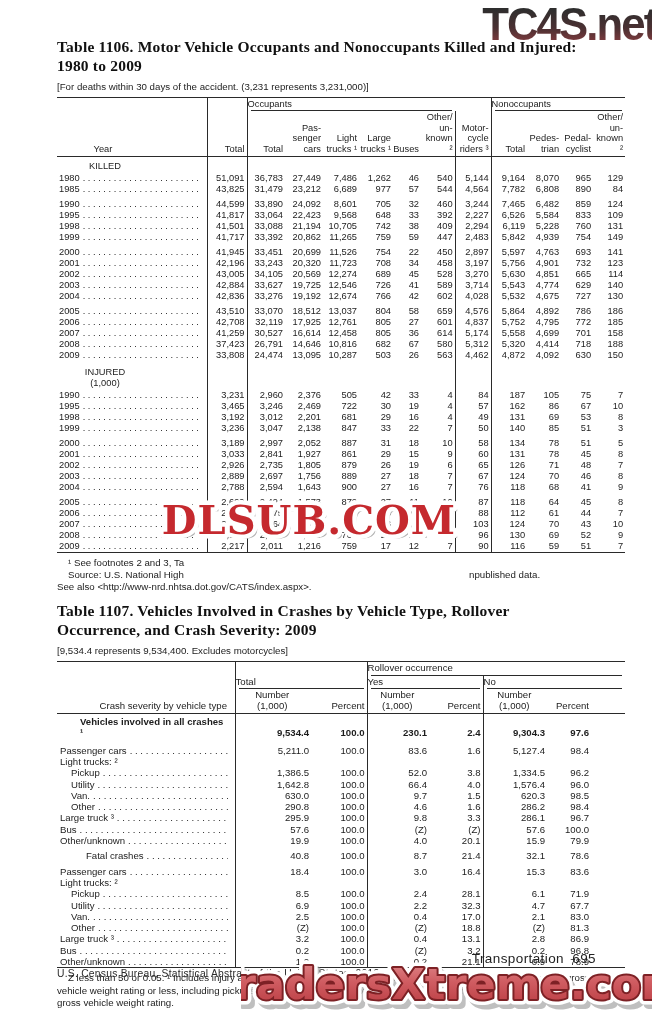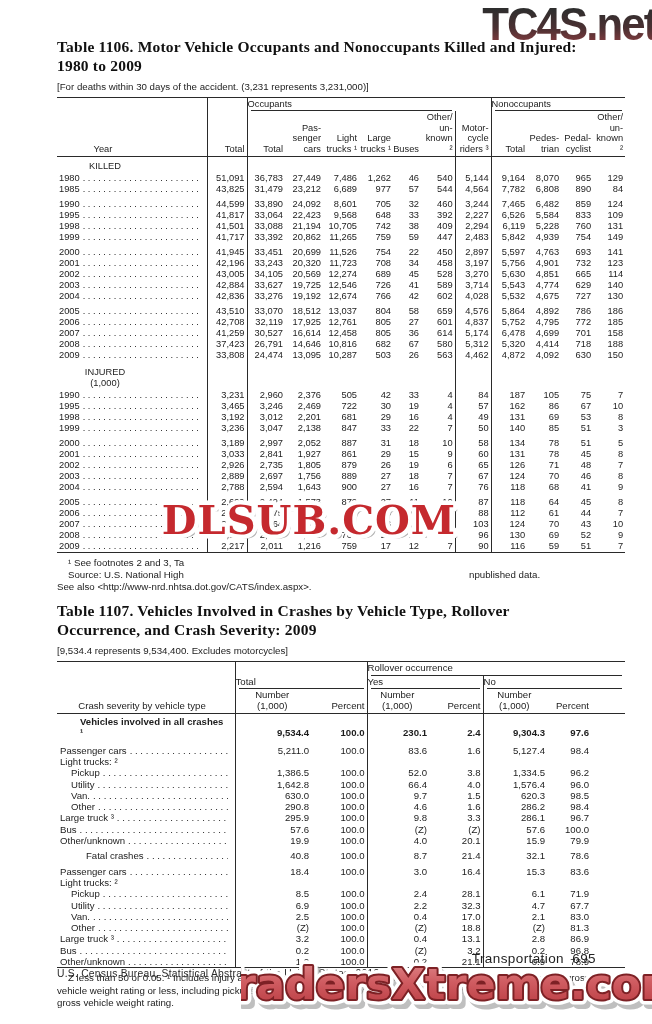--- a/index.html
+++ b/index.html
@@ -17,21 +17,21 @@
   .t1107 td{font-size:9.6px;line-height:11.3px}
   .t1107 th{font-size:9.6px}
   .vr{border-right:1px solid #2a2a2a}
   .hb{border-bottom:1.2px solid #2a2a2a}
   .num{text-align:right}
   .pre{white-space:pre-line}
   .gu{position:relative;text-align:left;vertical-align:bottom}
   .gu::after{content:"";position:absolute;left:3px;right:3px;bottom:0;border-bottom:1px solid #2a2a2a}
   .stubth{vertical-align:middle}
   .yearhd{width:92px;text-align:center}
-  .stubhd{width:170px;text-align:center;line-height:11px}
+  .stubhd{width:170px;text-align:right;line-height:11px}
   .gtot{vertical-align:middle}
   .cnum{padding-right:10px}
   .pr36{padding-right:36px !important}
   tbody tr.gap td{height:4px}
   tbody tr:first-child td{padding-top:2px}
   td.stb{padding-left:2px}
   .t1107 td.stb{padding-left:3px}
   .ind1{padding-left:14px !important}
   .ind2{padding-left:29px !important}
   .ind3{padding-left:23px !important}
@@ -448,21 +448,21 @@
             </div>
           </td>
           <td class="num vr">41,259</td>
           <td class="num">30,527</td>
           <td class="num">16,614</td>
           <td class="num">12,458</td>
           <td class="num">805</td>
           <td class="num">36</td>
           <td class="num vr">614</td>
           <td class="num vr">5,174</td>
-          <td class="num">6,478</td>
+          <td class="num">5,558</td>
           <td class="num">4,699</td>
           <td class="num">701</td>
           <td class="num">158</td>
         </tr>
         <tr>
           <td class="stb vr">
             <div class="sf">
               <span>2008</span>
               <span class="dt"></span>
             </div>

